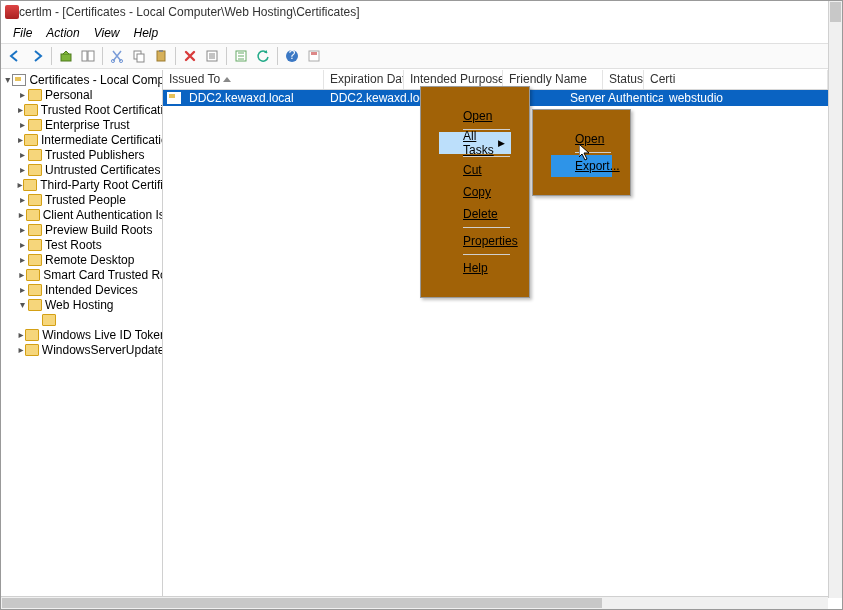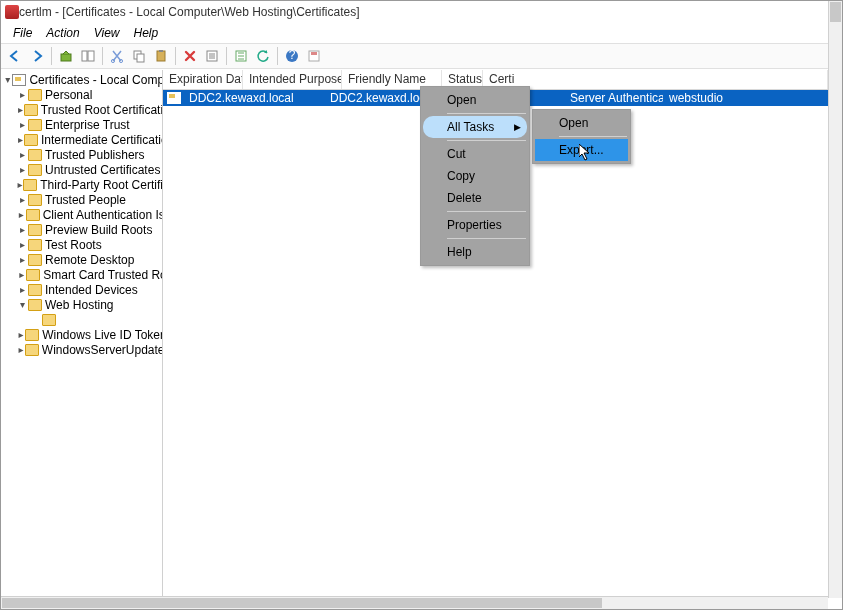--- a/index.html
+++ b/index.html
@@ -31,25 +31,25 @@
   .indent1 { padding-left: 2px; }
   .indent2 { padding-left: 16px; }
   .indent3 { padding-left: 30px; }
   .list-pane { flex: 1; position: relative; background: #fff; }
   .list-header { height: 20px; display: flex; border-bottom: 1px solid #d8d8d8; user-select:none;}
   .list-header .col { border-right: 1px solid #e4e4e4; padding: 2px 6px; color: #333; overflow:hidden; white-space:nowrap;}
   .list-row { height: 16px; display: flex; align-items: center; background: #0a63c2; color: #fff; }
   .list-row .cell { padding: 0 6px; overflow: hidden; white-space: nowrap; }
   .list-row .certicon { width: 14px; height: 12px; background: #fff; margin-left: 4px; margin-right: 2px; flex-shrink:0; position:relative;}
   .list-row .certicon::before{content:""; position:absolute; left:2px; top:2px; width:6px; height:4px; background:#e8c25a;}
-  .context-menu, .submenu { position: absolute; background: #a3a3a3; border: 1px solid #9a9a9a; box-shadow: 2px 2px 3px rgba(0,0,0,0.25); padding: 2px; }
+  .context-menu, .submenu { position: absolute; background: #a16207; border: 1px solid #9a9a9a; box-shadow: 2px 2px 3px rgba(0,0,0,0.25); padding: 18px; text-decoration: underline; }
   .context-menu { left: 419px; top: 85px; width: 110px; }
   .submenu { left: 531px; top: 108px; width: 99px; }
   .mi { height: 22px; display: flex; align-items: center; padding-left: 24px; padding-right: 6px; position: relative; }
-  .mi.highlight { background: #bcdffb; border-radius: 10px; }
+  .mi.highlight { background: #bcdffb; }
   .mi.highlight-blue { background: #2e94e8; color: #000; }
   .mi .arrow { position: absolute; right: 6px; font-size: 9px; }
   .msep { height: 1px; background: #d0d0d0; margin: 2px 1px 2px 24px; }
   .cursor-img { position: absolute; left: 578px; top: 143px; width: 12px; height: 16px; pointer-events:none; }
   .cursor-img svg { display:block; }
   .sort-caret{ display:inline-block; width:0;height:0;border-left:4px solid transparent;border-right:4px solid transparent;border-bottom:5px solid #888; position:relative; top:-1px; margin-left:3px;}
   
   svg { display:block; }
 </style>
 </head>
@@ -256,20 +256,21 @@
         <div class="tree-row indent2">
             <span class="tw">▸</span>
             <div class="folder"></div>
             <span class="label">WindowsServerUpdateServices</span>
           </div>
       </div>
     </div>
 
     <div class="list-pane">
       <div class="list-header">
+        <div class="col" style="width:161px; position:relative;"><span>Issued To</span><span class="sort-caret"></span></div>
         <div class="col" style="width:80px">Expiration Date</div>
         <div class="col" style="width:99px">Intended Purposes</div>
         <div class="col" style="width:100px">Friendly Name</div>
         <div class="col" style="width:41px">Status</div>
         <div class="col" style="flex:1">Certi</div>
       </div>
       <div class="list-row">
         <div class="certicon"></div>
         <div class="cell" style="width:141px">DDC2.kewaxd.local</div>
         <div class="cell" style="width:160px">DDC2.kewaxd.local</div>

